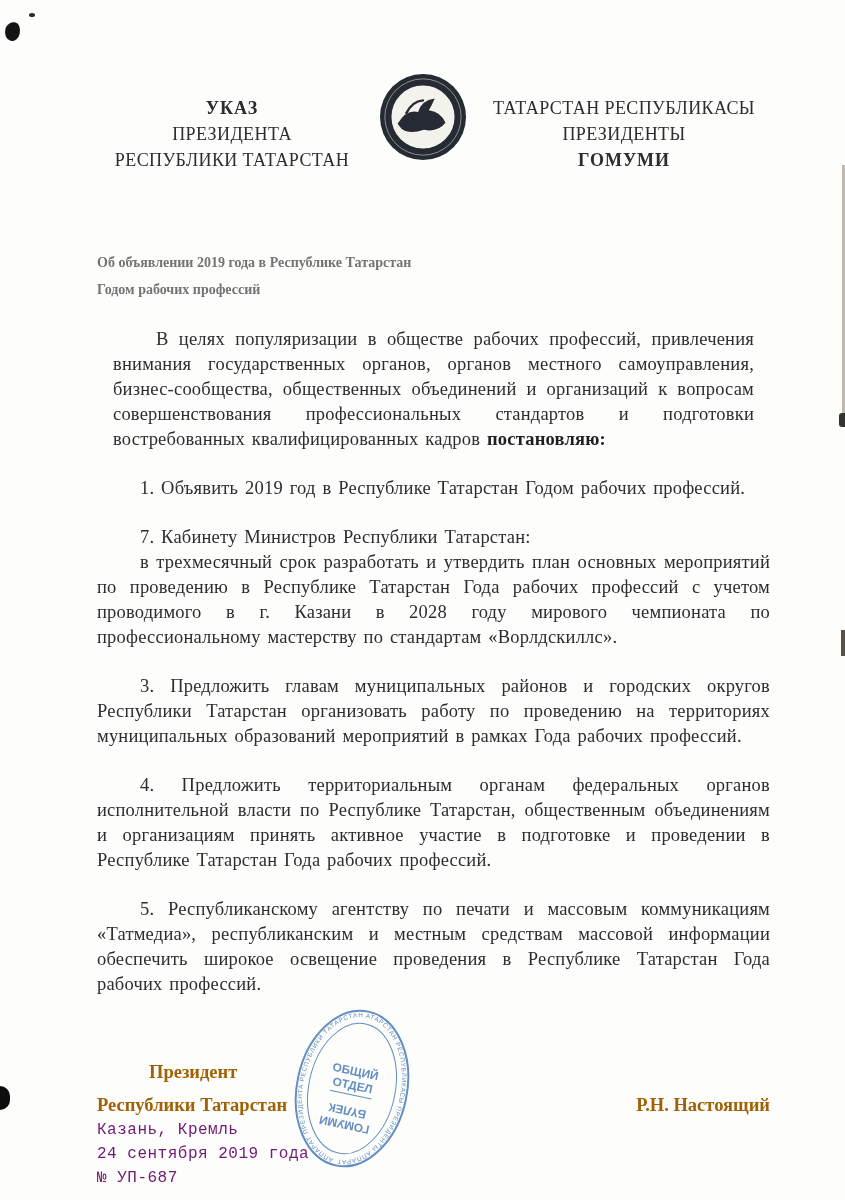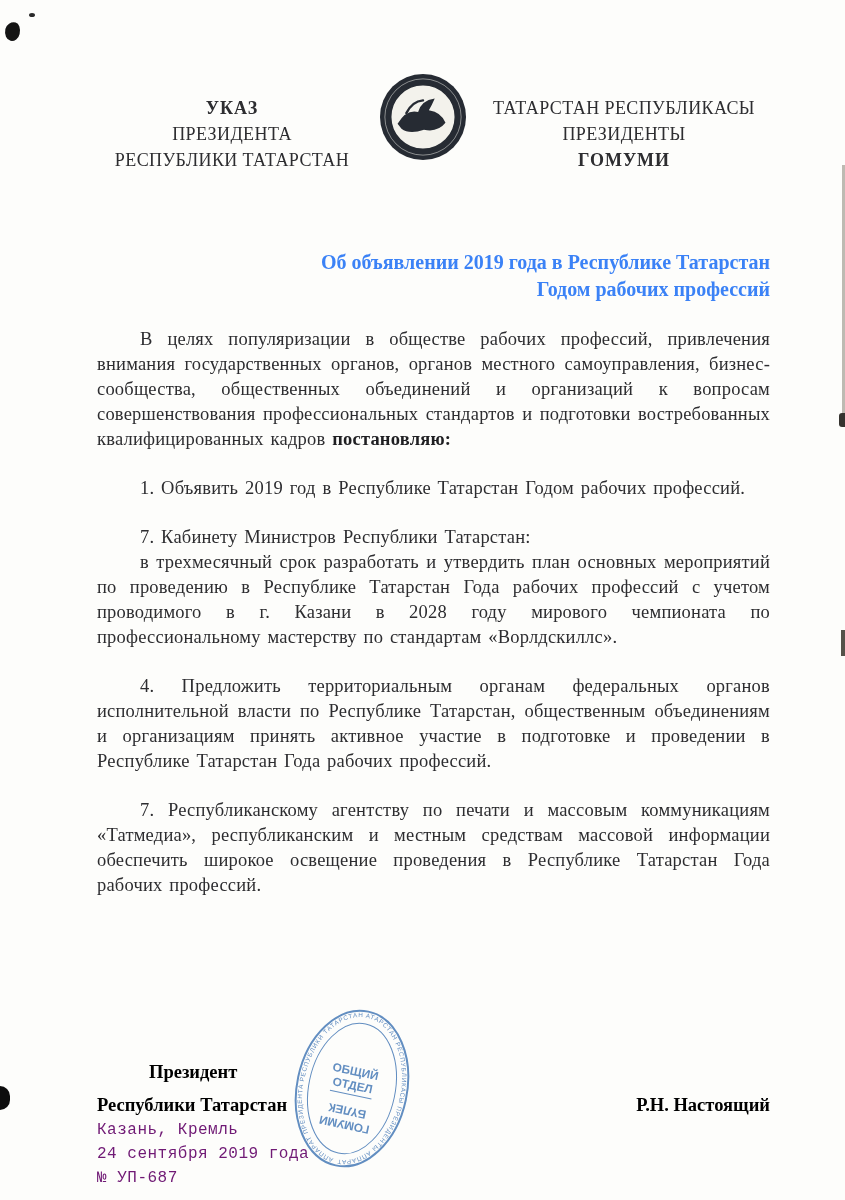--- a/index.html
+++ b/index.html
@@ -35,53 +35,53 @@
     letter-spacing: 0.4px;
   }
   .header-left  { width: 270px; }
   .header-right { width: 292px; text-align: center; }
   .hbold { font-weight: bold; letter-spacing: 1px; }
   .emblem { width: 88px; height: 88px; flex: 0 0 auto; }
 
   
   .doc-title {
     margin-top: 76px;
-    text-align: right;
+    text-align: left;
     font-weight: bold;
-    font-size: 20px;
+    font-size: 14px;
     line-height: 27px;
-    color: #3b82f6;
+    color: #737373;
   }
 
   
   .body-text {
     margin-top: 24px;
     font-size: 18.5px;
     line-height: 25px;
     text-align: justify;
     word-spacing: 2px;
     letter-spacing: 0.2px;
   }
-  .intro { margin: 0; text-indent: 43px; }
+  .intro { margin: 16px; text-indent: 43px; }
   .para  { margin: 24px 0 0 0; text-indent: 43px; }
   .para.sub { margin-top: 0; }
   .b { font-weight: bold; color: #1f1f22; }
 
   
   .sig-row {
     position: absolute;
     left: 97px;
     top: 1056px;
     width: 673px;
     display: flex;
     justify-content: space-between;
     align-items: flex-end;
     font-weight: bold;
     font-size: 18.5px;
-    color: #000000;
+    color: #a16207;
   }
   .sig-left { line-height: 33px; }
   .sig-left .s1 { margin-left: 52px; }
   .sig-name { line-height: 33px; }
 
   
   .footer {
     position: absolute;
     left: 97px;
     top: 1118px;
@@ -154,22 +154,23 @@
       <div>Об объявлении 2019 года в Республике Татарстан</div>
       <div>Годом рабочих профессий</div>
     </div>
 
     <div class="body-text">
       <p class="intro"><span>В целях популяризации в обществе рабочих профессий, привлечения внимания государственных органов, органов местного самоуправления, бизнес-сообщества, общественных объединений и организаций к вопросам совершенствования профессиональных стандартов и подготовки востребованных квалифицированных кадров </span><span class="b">постановляю:</span></p>
 
       <p class="para">1. Объявить 2019 год в Республике Татарстан Годом рабочих профессий.</p>
       <p class="para">7. Кабинету Министров Республики Татарстан:</p>
       <p class="para sub">в трехмесячный срок разработать и утвердить план основных мероприятий по проведению в Республике Татарстан Года рабочих профессий с учетом проводимого в г. Казани в 2028 году мирового чемпионата по профессиональному мастерству по стандартам «Ворлдскиллс».</p>
+      <p class="para">3. Предложить главам муниципальных районов и городских округов Республики Татарстан организовать работу по проведению на территориях муниципальных образований мероприятий в рамках Года рабочих профессий.</p>
       <p class="para">4. Предложить территориальным органам федеральных органов исполнительной власти по Республике Татарстан, общественным объединениям и организациям принять активное участие в подготовке и проведении в Республике Татарстан Года рабочих профессий.</p>
-      <p class="para">7. Республиканскому агентству по печати и массовым коммуникациям «Татмедиа», республиканским и местным средствам массовой информации обеспечить широкое освещение проведения в Республике Татарстан Года рабочих профессий.</p>
+      <p class="para">5. Республиканскому агентству по печати и массовым коммуникациям «Татмедиа», республиканским и местным средствам массовой информации обеспечить широкое освещение проведения в Республике Татарстан Года рабочих профессий.</p>
     </div>
   </div>
 
   <div class="sig-row">
     <div class="sig-left">
       <div class="s1">Президент</div>
       <div class="s2">Республики Татарстан</div>
     </div>
     <div class="sig-name">Р.Н. Настоящий</div>
   </div>

